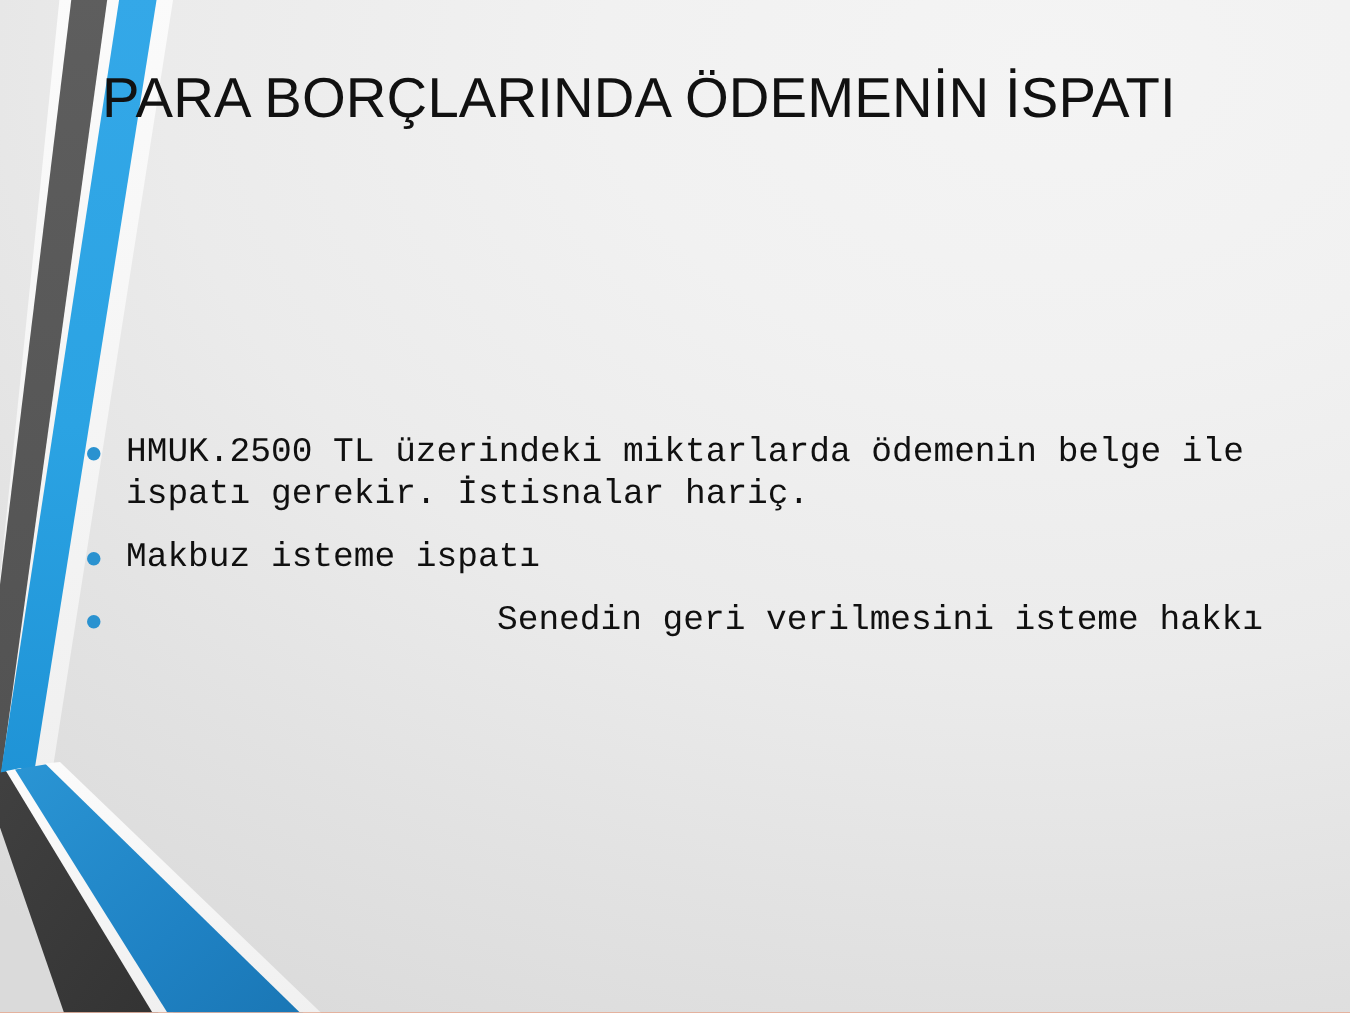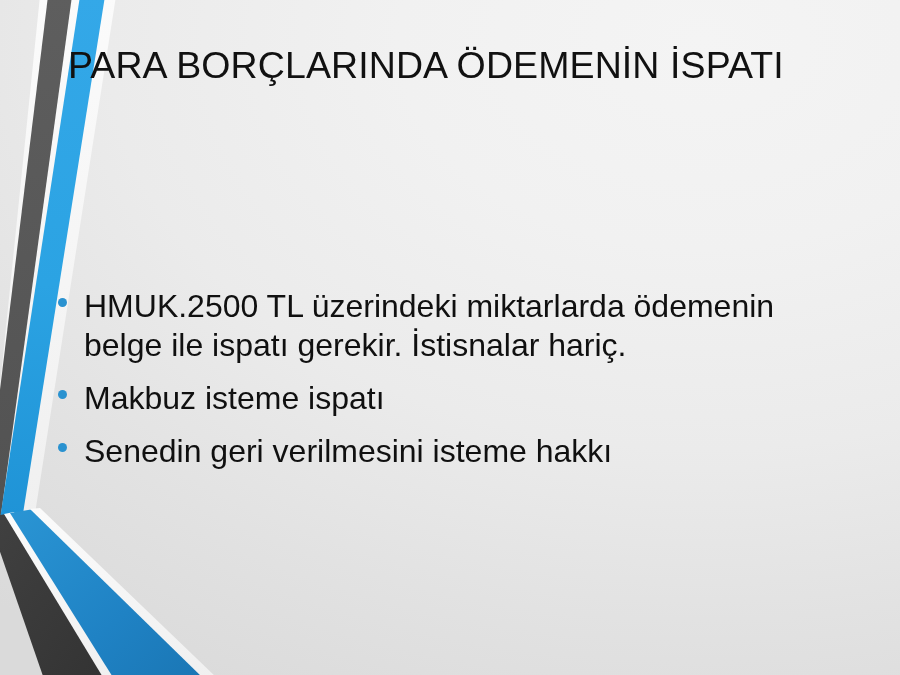--- a/index.html
+++ b/index.html
@@ -67,26 +67,26 @@
   }
   .bullet-list {
     list-style: none;
     margin: 0;
     padding: 0;
   }
   .bullet-item {
     position: relative;
     padding-left: 32px;
     margin-bottom: 14px;
-    font-size: 32px;
+    font-size: 23px;
     line-height: 1.22;
     color: #101010;
-    font-family: Liberation Sans, sans-serif;
+    font-family: Liberation Mono, monospace;
   }
-  .bullet-item:last-child { margin-bottom: 12px; }
+  .bullet-item:last-child { margin-bottom: 12px; text-align: right; }
 
   .bullet-dot {
     position: absolute;
     left: 6px;
     top: 11px;
     width: 9px;
     height: 9px;
     border-radius: 50%;
     background: #2a92d0;
   }

